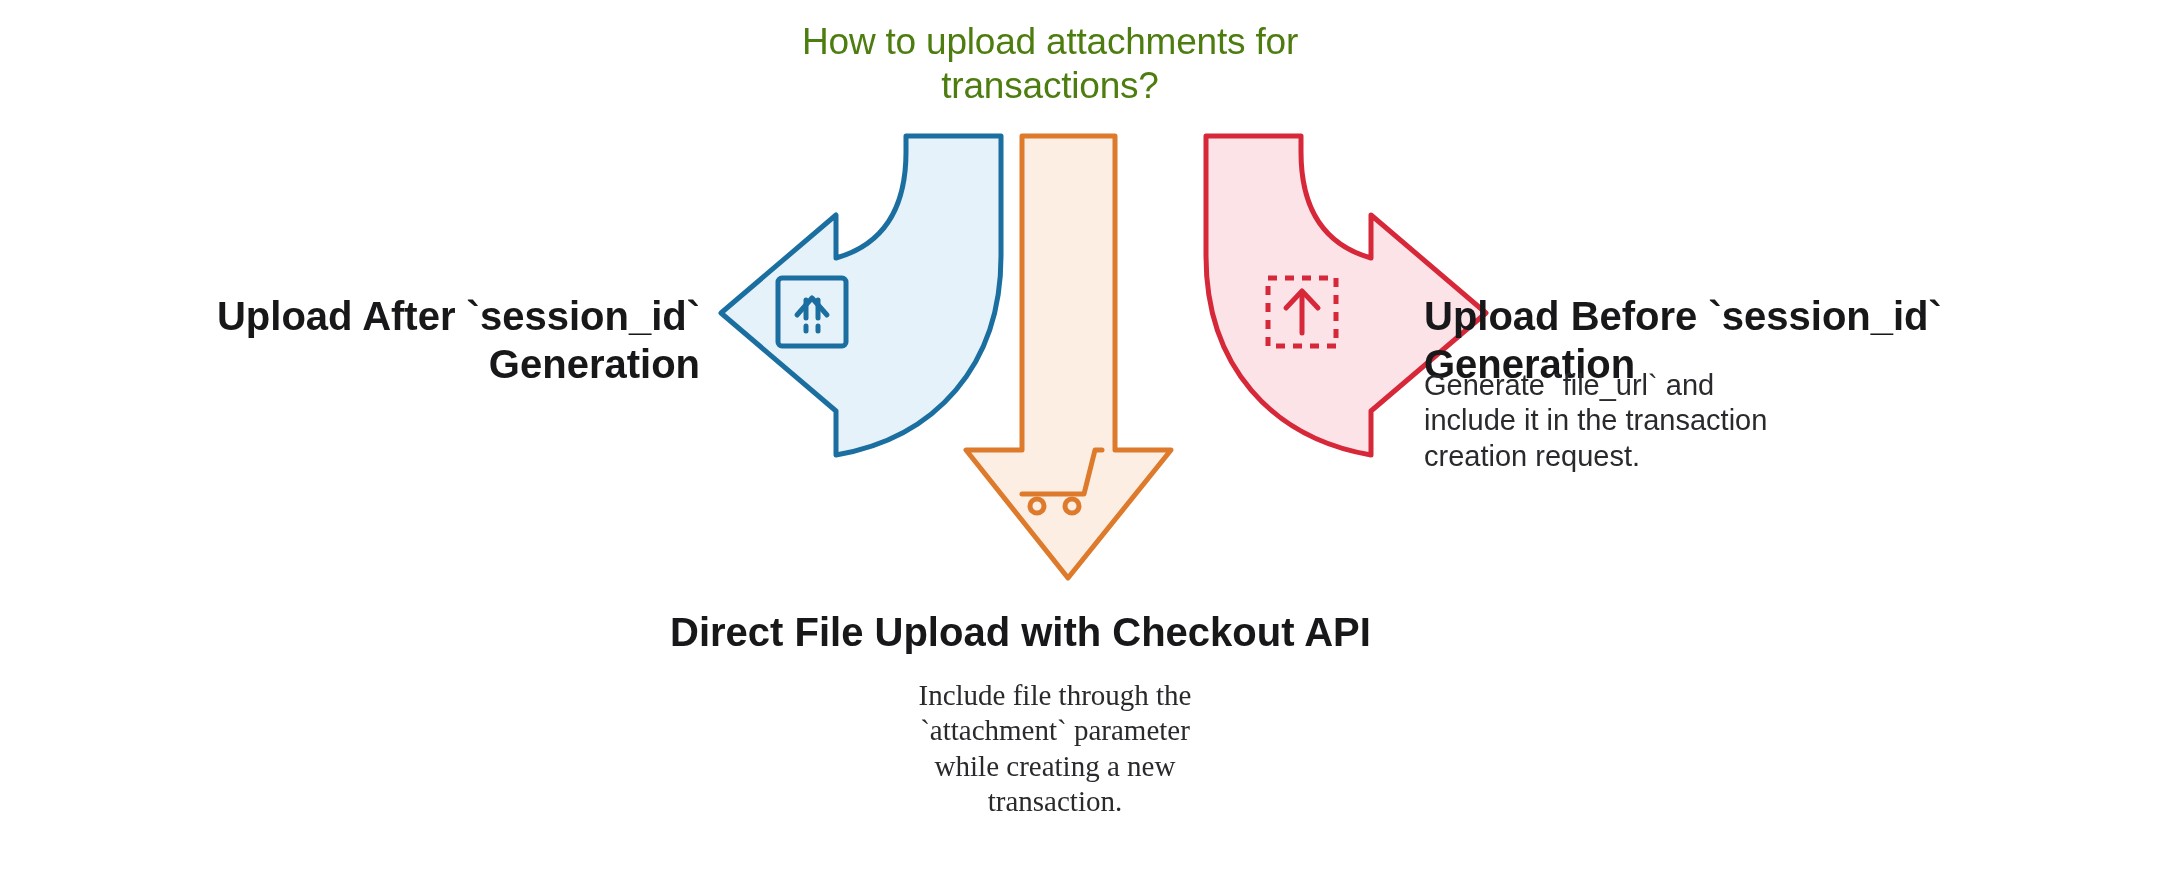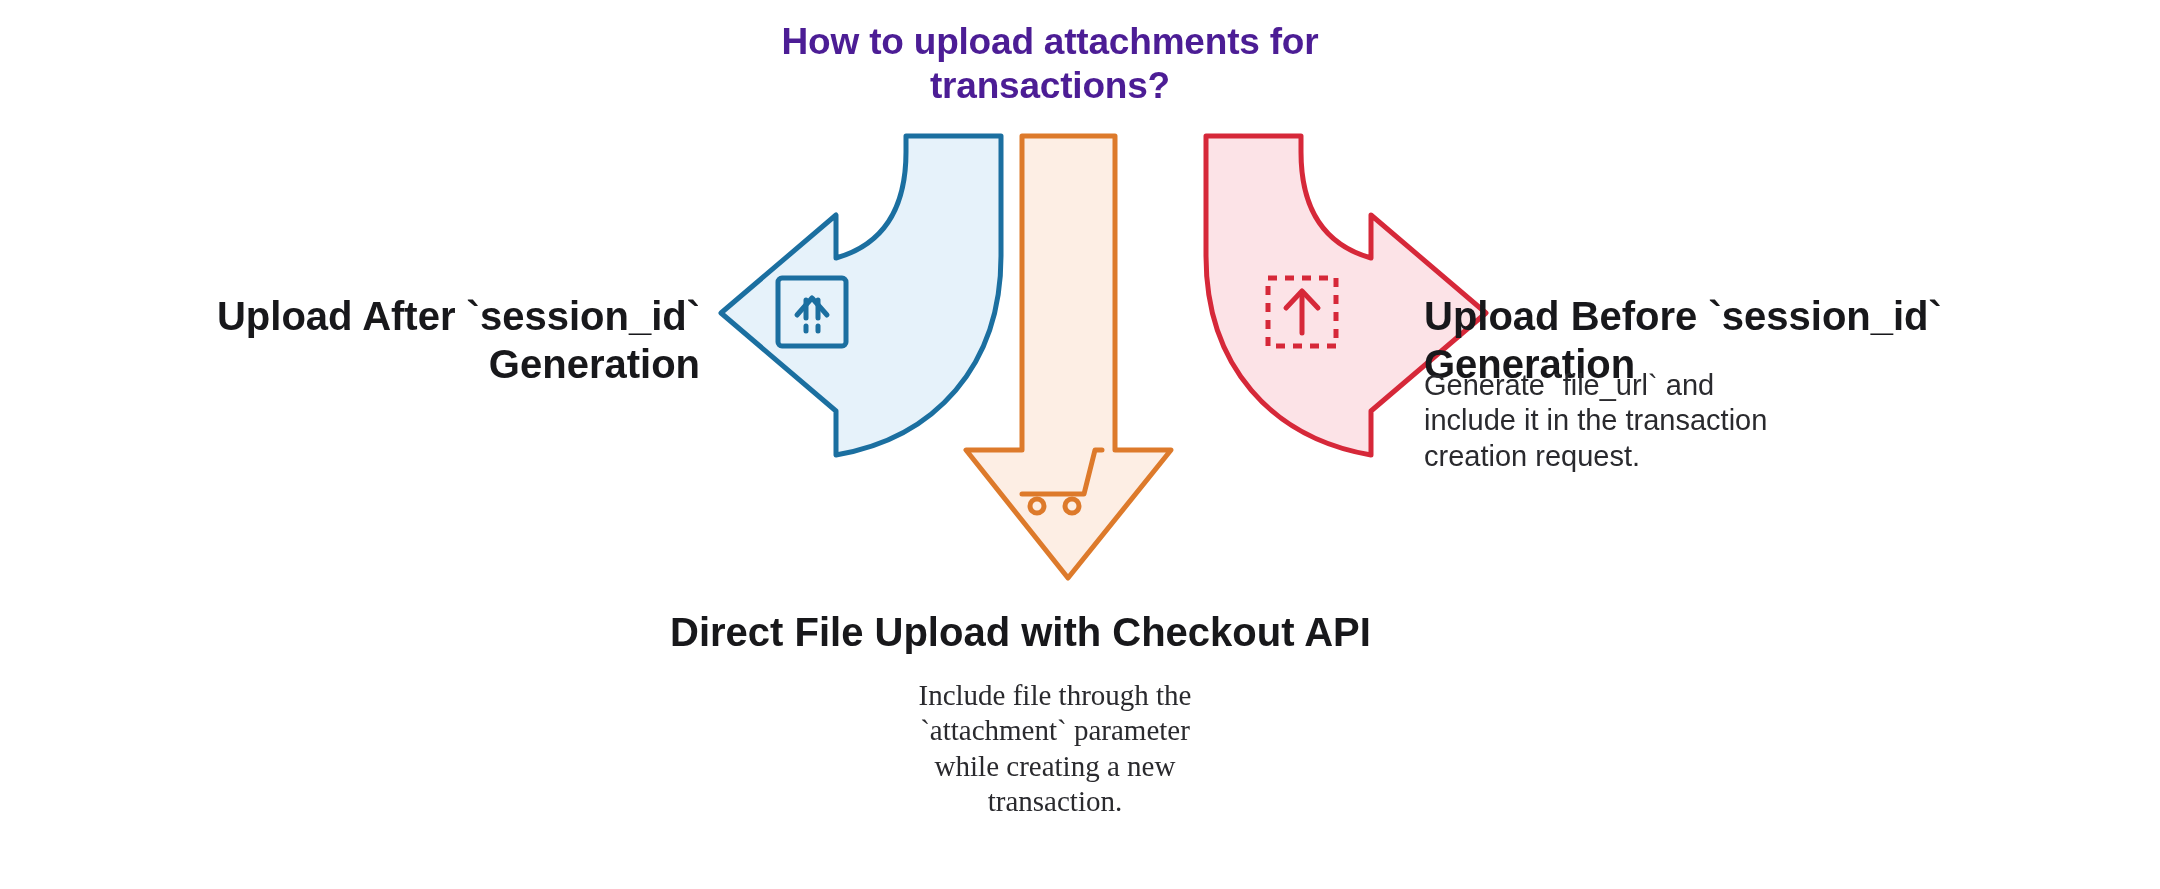--- a/index.html
+++ b/index.html
@@ -24,24 +24,24 @@
   }
 
   
   #title {
     position: absolute;
     left: 730px;
     top: 20px;
     width: 640px;
     text-align: center;
     font-size: 37px;
-    font-weight: bold;
+    font-weight: normal;
     line-height: 1.18;
     letter-spacing: -0.2px;
-    color: #4c1d95;
+    color: #4d7c0f;
     white-space: pre-line;
   }
 
   
   #arrows {
     position: absolute;
     left: 0;
     top: 0;
     width: 2160px;
     height: 889px;

